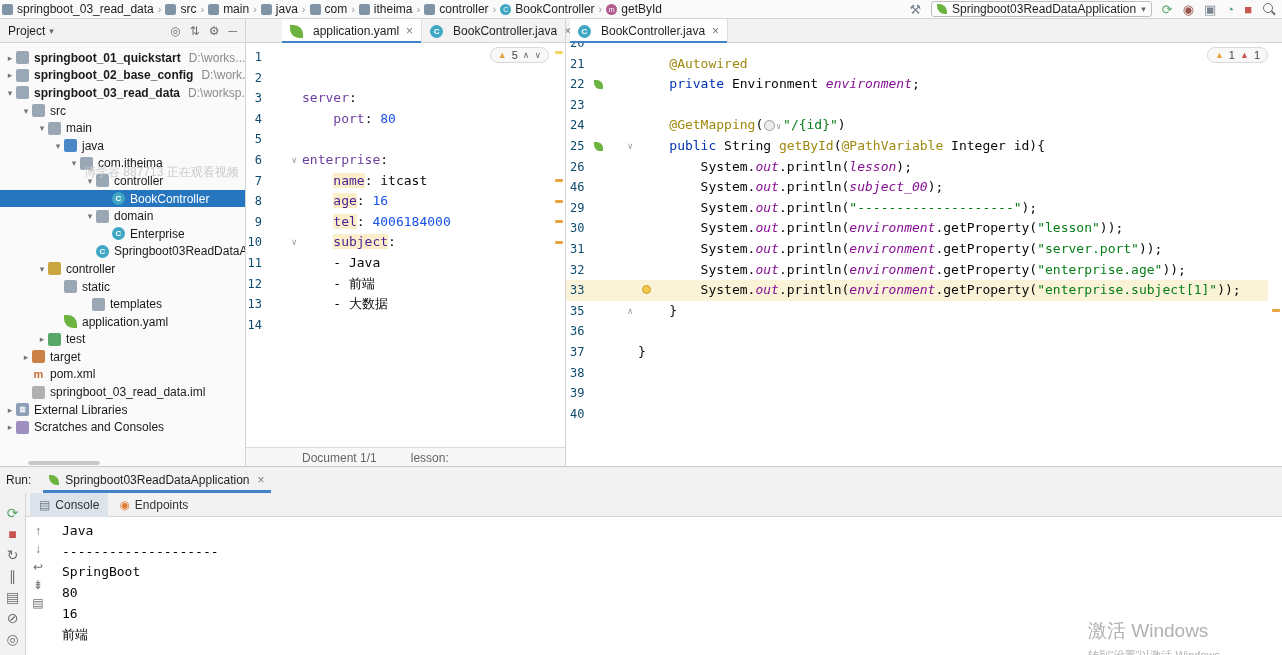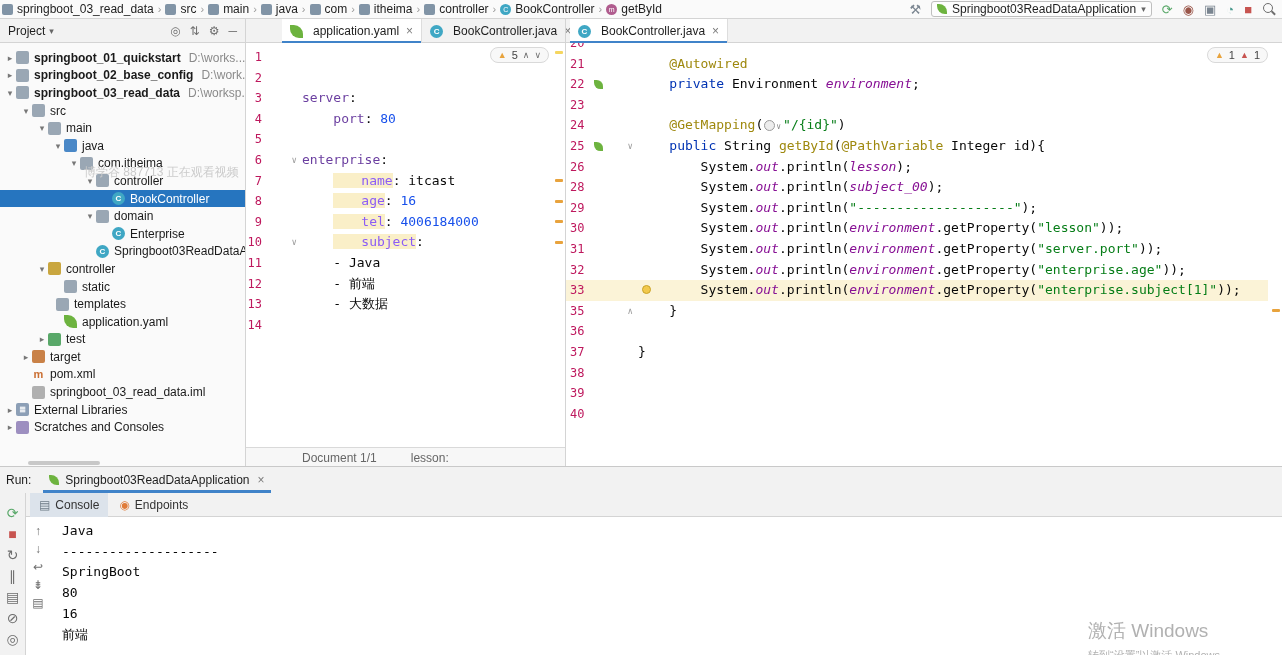--- a/index.html
+++ b/index.html
@@ -67,33 +67,33 @@
   #tree-watermark{position:absolute;left:84px;top:121px;color:#CBCBCB;font-size:12px;pointer-events:none;}
 
   
   .editor{position:absolute;top:43px;background:#fff;overflow:hidden;}
   #yaml-editor{left:246px;width:319px;height:424px;}
   #java-editor{left:565px;width:717px;height:424px;border-left:1px solid #D4D4D4;}
   #yaml-code{position:absolute;top:4px;left:0;right:12px;}
   #java-code{position:absolute;top:-10px;left:0;right:14px;}
   .crow{position:relative;display:flex;height:20.6px;line-height:20.6px;font-family:"DejaVu Sans Mono",monospace;font-size:13px;white-space:pre;}
   .crow-hl{background:#FBF3D7;}
-  .ln{flex:none;color:#be185d;font-size:12px;}
+  .ln{flex:none;color:#0c4a6e;font-size:12px;}
   #yaml-code .ln{width:16px;text-align:right;}
   #java-code .ln{width:24px;text-align:left;padding-left:4px;}
   .gicon{flex:none;display:flex;align-items:center;justify-content:center;}
   #java-code .gicon{width:16px;}
   .gfold{flex:none;display:flex;align-items:center;justify-content:flex-end;padding-right:5px;color:#9B9B9B;font-size:9px;}
   #yaml-code .gfold{width:40px;}
   #java-code .gfold{width:32px;}
   .ccode{flex:1;white-space:pre;overflow:hidden;}
   .tk-p{color:#080808;}
   .tk-k{color:#6B3FA0;margin-top:10px;}
   .tk-hl{color:#6B3FA0;background:#F5D660;}
-  .tk-hl2{color:#8b5cf6;background:#FAEFC8;padding-left:28px;}
+  .tk-hl2{color:#4c1d95;background:#FAEFC8;}
   .tk-n{color:#1750EB;}
   .tk-s{color:#067D17;}
   .tk-kw{color:#0033B3;}
   .tk-an{color:#9E880D;}
   .tk-f{color:#871094;font-style:italic;}
   .tk-m{color:#9E880D;}
   .spring-dot{width:9px;height:9px;background:#6DB33F;border-radius:0 70% 0 70%;display:inline-block;}
   .bulb{position:absolute;left:76px;top:5px;width:9px;height:9px;background:#F2C94C;border:1px solid #C9A227;border-radius:50%;}
   .inlay{display:inline-block;width:11px;height:11px;border:1px solid #9a9a9a;border-radius:50%;background:#EDEDED;vertical-align:-2px;margin:0 1px;}
   .inlay-ch{font-size:8px;color:#8a8a8a;margin-right:2px;}
@@ -300,21 +300,21 @@
         <div class="trow" style="padding-left: 36px;">
           <span class="tarrow">▾</span>
           <span class="ti ti-folder-res"></span>
           <span class="tlabel">controller</span>
         </div>
         <div class="trow" style="padding-left: 52px;">
           <span class="tarrow"></span>
           <span class="ti ti-folder"></span>
           <span class="tlabel">static</span>
         </div>
-        <div class="trow" style="padding-left: 44px;">
+        <div class="trow" style="padding-left: 80px;">
           <span class="tarrow"></span>
           <span class="ti ti-folder"></span>
           <span class="tlabel">templates</span>
         </div>
         <div class="trow" style="padding-left: 52px;">
           <span class="tarrow"></span>
           <span class="ti ti-spring"></span>
           <span class="tlabel">application.yaml</span>
         </div>
         <div class="trow" style="padding-left: 36px;">
@@ -390,21 +390,21 @@
 
   <div class="editor" id="java-editor">
     <div id="java-code">
         <div class="crow"><span class="ln">20</span><span class="gicon"></span><span class="gfold"></span><span class="ccode"></span></div>
         <div class="crow"><span class="ln">21</span><span class="gicon"></span><span class="gfold"></span><span class="ccode"><span class="tk-p">    </span><span class="tk-an">@Autowired</span></span></div>
         <div class="crow"><span class="ln">22</span><span class="gicon"><span class="spring-dot"></span></span><span class="gfold"></span><span class="ccode"><span class="tk-p">    </span><span class="tk-kw">private</span><span class="tk-p"> Environment </span><span class="tk-f">environment</span><span class="tk-p">;</span></span></div>
         <div class="crow"><span class="ln">23</span><span class="gicon"></span><span class="gfold"></span><span class="ccode"></span></div>
         <div class="crow"><span class="ln">24</span><span class="gicon"></span><span class="gfold"></span><span class="ccode"><span class="tk-p">    </span><span class="tk-an">@GetMapping</span><span class="tk-p">(</span><span class="inlay"></span><span class="inlay-ch">∨</span><span class="tk-s">"/{id}"</span><span class="tk-p">)</span></span></div>
         <div class="crow"><span class="ln">25</span><span class="gicon"><span class="spring-dot"></span></span><span class="gfold">∨</span><span class="ccode"><span class="tk-p">    </span><span class="tk-kw">public</span><span class="tk-p"> String </span><span class="tk-m">getById</span><span class="tk-p">(</span><span class="tk-an">@PathVariable</span><span class="tk-p"> Integer id){</span></span></div>
         <div class="crow"><span class="ln">26</span><span class="gicon"></span><span class="gfold"></span><span class="ccode"><span class="tk-p">        System.</span><span class="tk-f">out</span><span class="tk-p">.println(</span><span class="tk-f">lesson</span><span class="tk-p">);</span></span></div>
-        <div class="crow"><span class="ln">28</span><span class="gicon"></span><span class="gfold"></span><span class="ccode"><span class="tk-p">        System.</span><span class="tk-f">out</span><span class="tk-p">.println(</span><span class="tk-f">subject_00</span><span class="tk-p">);</span></span></div>
+        <div class="crow"><span class="ln">46</span><span class="gicon"></span><span class="gfold"></span><span class="ccode"><span class="tk-p">        System.</span><span class="tk-f">out</span><span class="tk-p">.println(</span><span class="tk-f">subject_00</span><span class="tk-p">);</span></span></div>
         <div class="crow"><span class="ln">29</span><span class="gicon"></span><span class="gfold"></span><span class="ccode"><span class="tk-p">        System.</span><span class="tk-f">out</span><span class="tk-p">.println(</span><span class="tk-s">"--------------------"</span><span class="tk-p">);</span></span></div>
         <div class="crow"><span class="ln">30</span><span class="gicon"></span><span class="gfold"></span><span class="ccode"><span class="tk-p">        System.</span><span class="tk-f">out</span><span class="tk-p">.println(</span><span class="tk-f">environment</span><span class="tk-p">.getProperty(</span><span class="tk-s">"lesson"</span><span class="tk-p">));</span></span></div>
         <div class="crow"><span class="ln">31</span><span class="gicon"></span><span class="gfold"></span><span class="ccode"><span class="tk-p">        System.</span><span class="tk-f">out</span><span class="tk-p">.println(</span><span class="tk-f">environment</span><span class="tk-p">.getProperty(</span><span class="tk-s">"server.port"</span><span class="tk-p">));</span></span></div>
         <div class="crow"><span class="ln">32</span><span class="gicon"></span><span class="gfold"></span><span class="ccode"><span class="tk-p">        System.</span><span class="tk-f">out</span><span class="tk-p">.println(</span><span class="tk-f">environment</span><span class="tk-p">.getProperty(</span><span class="tk-s">"enterprise.age"</span><span class="tk-p">));</span></span></div>
         <div class="crow crow-hl"><span class="ln">33</span><span class="gicon"></span><span class="gfold"></span><span class="ccode"><span class="tk-p">        System.</span><span class="tk-f">out</span><span class="tk-p">.println(</span><span class="tk-f">environment</span><span class="tk-p">.getProperty(</span><span class="tk-s">"enterprise.subject[1]"</span><span class="tk-p">));</span></span><span class="bulb"></span></div>
         <div class="crow"><span class="ln">35</span><span class="gicon"></span><span class="gfold">∧</span><span class="ccode"><span class="tk-p">    }</span></span></div>
         <div class="crow"><span class="ln">36</span><span class="gicon"></span><span class="gfold"></span><span class="ccode"></span></div>
         <div class="crow"><span class="ln">37</span><span class="gicon"></span><span class="gfold"></span><span class="ccode"><span class="tk-p">}</span></span></div>
         <div class="crow"><span class="ln">38</span><span class="gicon"></span><span class="gfold"></span><span class="ccode"></span></div>
         <div class="crow"><span class="ln">39</span><span class="gicon"></span><span class="gfold"></span><span class="ccode"></span></div>

